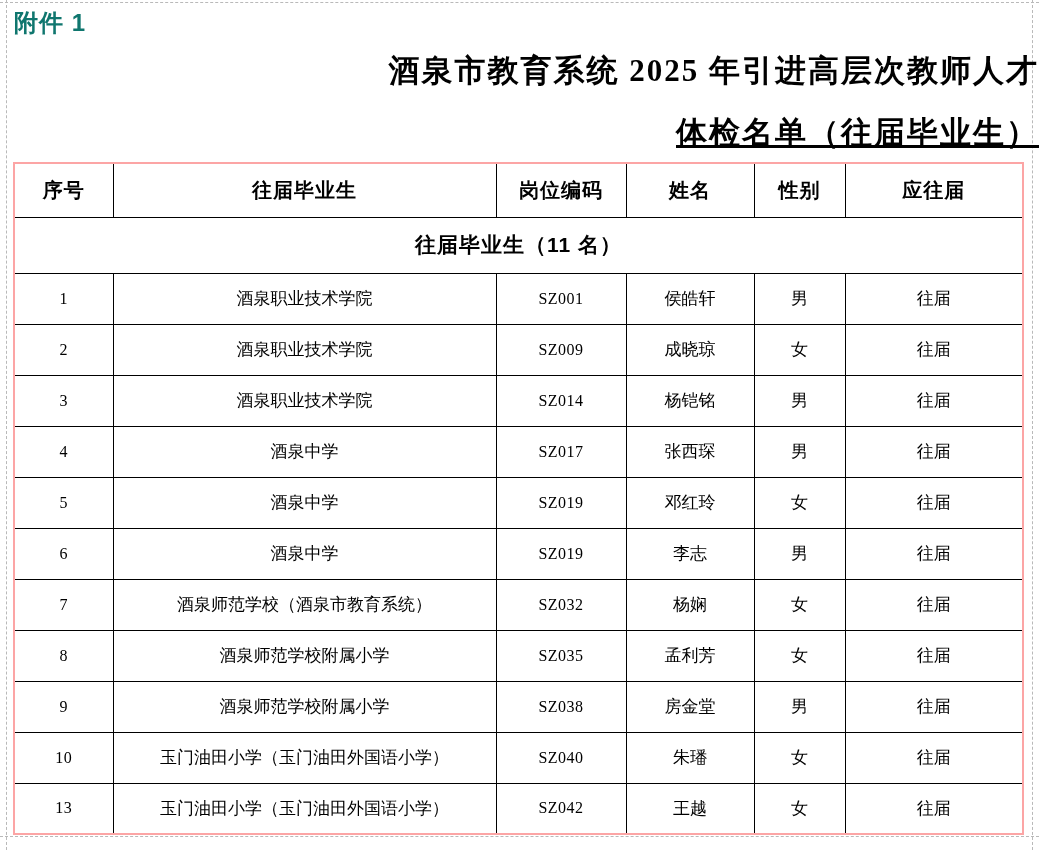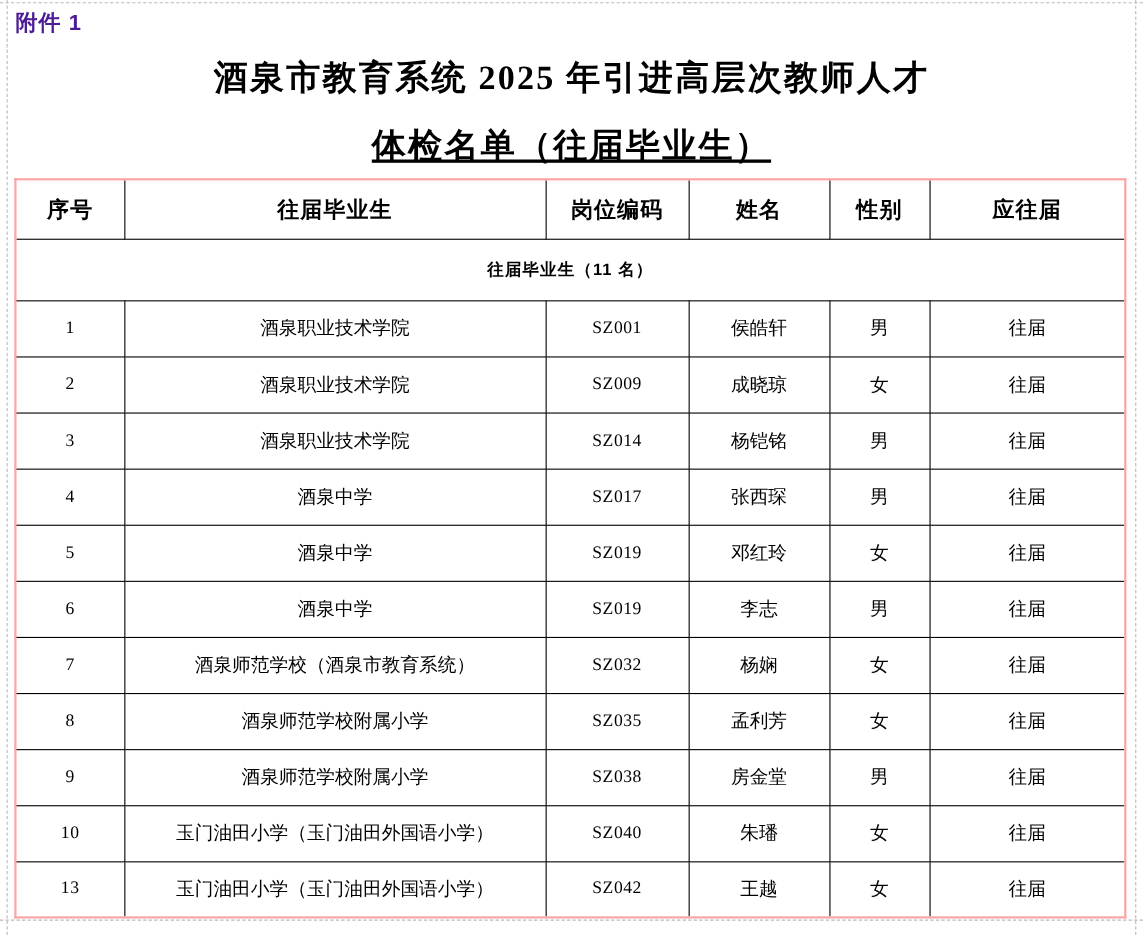--- a/index.html
+++ b/index.html
@@ -20,26 +20,26 @@
   .guide.h { border-top: 1px dashed #b9b9b9; height: 0; left: 0; width: 1039px; }
   .guide.v { border-left: 1px dashed #b9b9b9; width: 0; top: 0; height: 850px; }
   .guide.top    { top: 2px; }
   .guide.bottom { top: 836px; }
   .guide.left   { left: 6px; }
   .guide.right  { left: 1032px; }
 
   .attachment {
     position: absolute; left: 14px; top: 7px;
     font-family: "Liberation Sans", "DejaVu Sans", sans-serif;
-    font-weight: bold; font-size: 20px; color: #4c1d95;
+    font-weight: bold; font-size: 24px; color: #0f766e;
     letter-spacing: 1px;
   }
   .title {
     position: absolute; left: 0; width: 1039px;
-    text-align: center;
+    text-align: right;
     font-family: "Liberation Serif", "DejaVu Serif", serif;
     font-weight: bold; font-size: 31px;
     letter-spacing: 2px;
     white-space: nowrap;
   }
   .title.line1 { top: 50px; }
   .title.line2 { top: 112px; text-decoration: underline; }
 
   table.roster {
     position: absolute; left: 13px; top: 162px;
@@ -59,21 +59,21 @@
   table.roster { border: 2px solid #fca5a5; }
   tr.head-row { height: 54px; }
   tr.head-row th {
     font-family: "Liberation Sans", "DejaVu Sans", sans-serif;
     font-weight: bold; font-size: 20px;
     letter-spacing: 1px;
   }
   tr.group-row { height: 56px; }
   tr.group-row td {
     font-family: "Liberation Sans", "DejaVu Sans", sans-serif;
-    font-weight: bold; font-size: 15px;
+    font-weight: bold; font-size: 21px;
     letter-spacing: 1px;
     margin-top: 24px;
   }
   tr.data-row { height: 51px; }
   tr.data-row td {
     font-size: 17px;
     font-family: "Liberation Serif", "DejaVu Serif", serif;
   }
   tr.data-row td.c-no, tr.data-row td.c-code {
     font-size: 16px;

